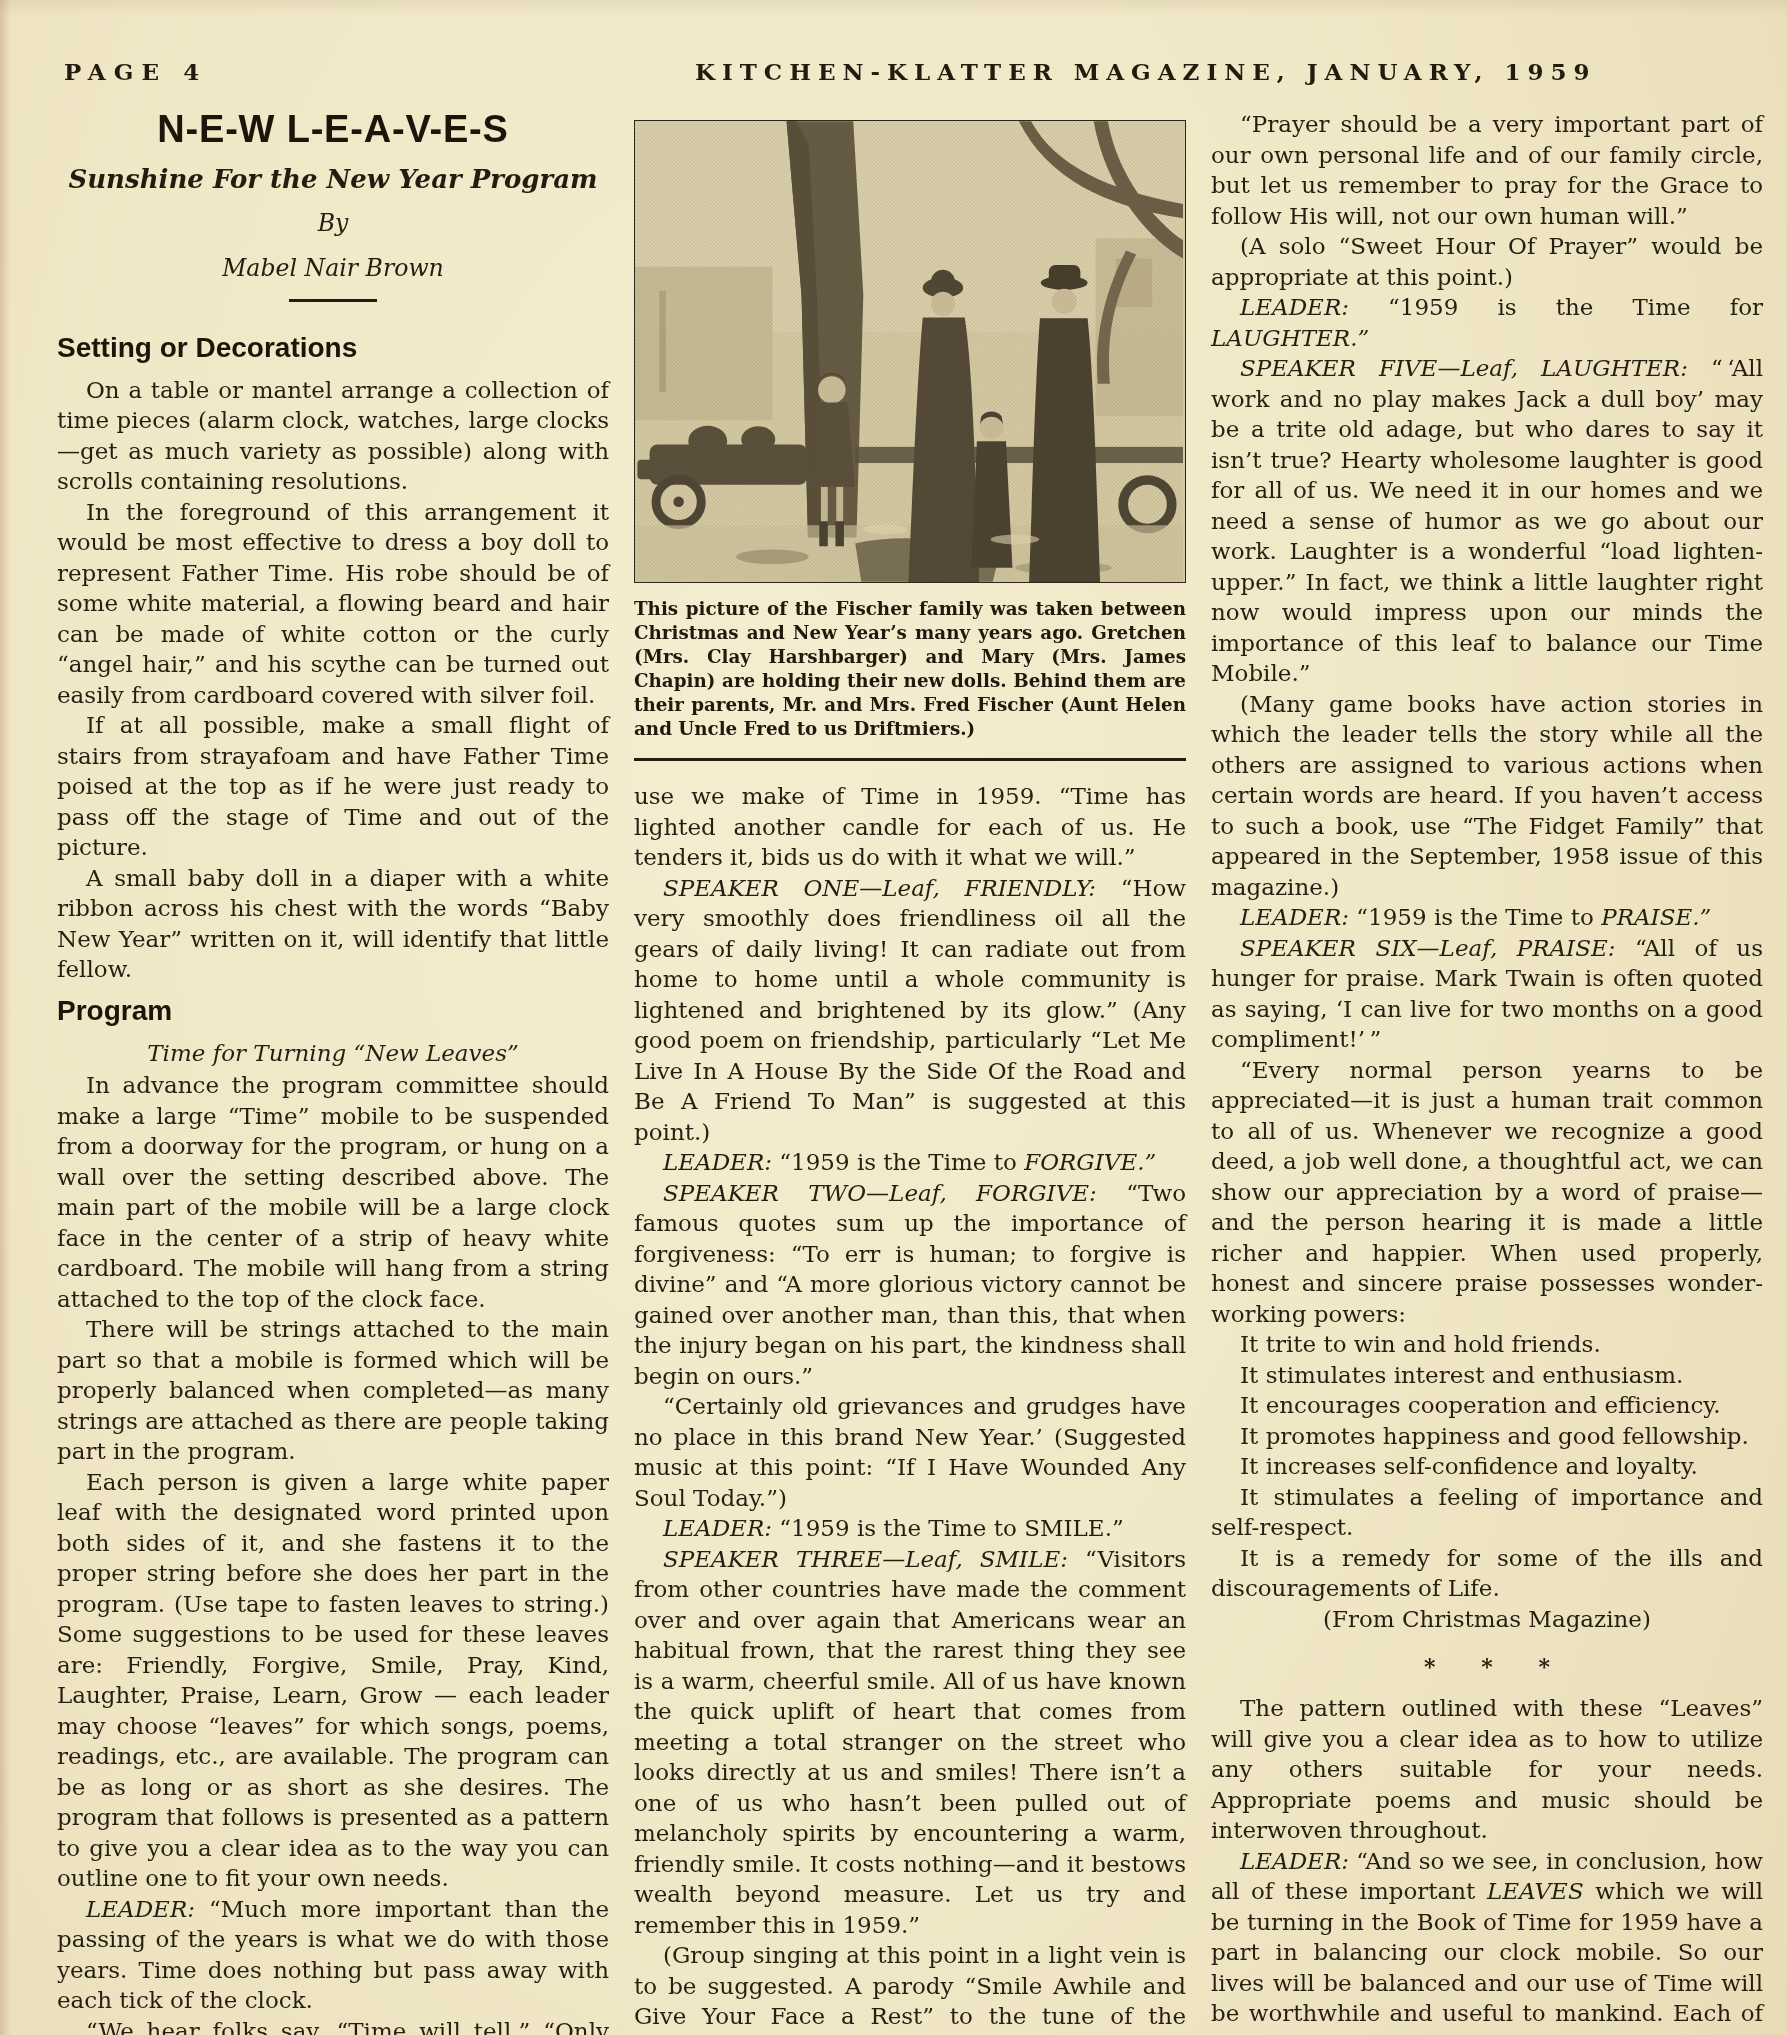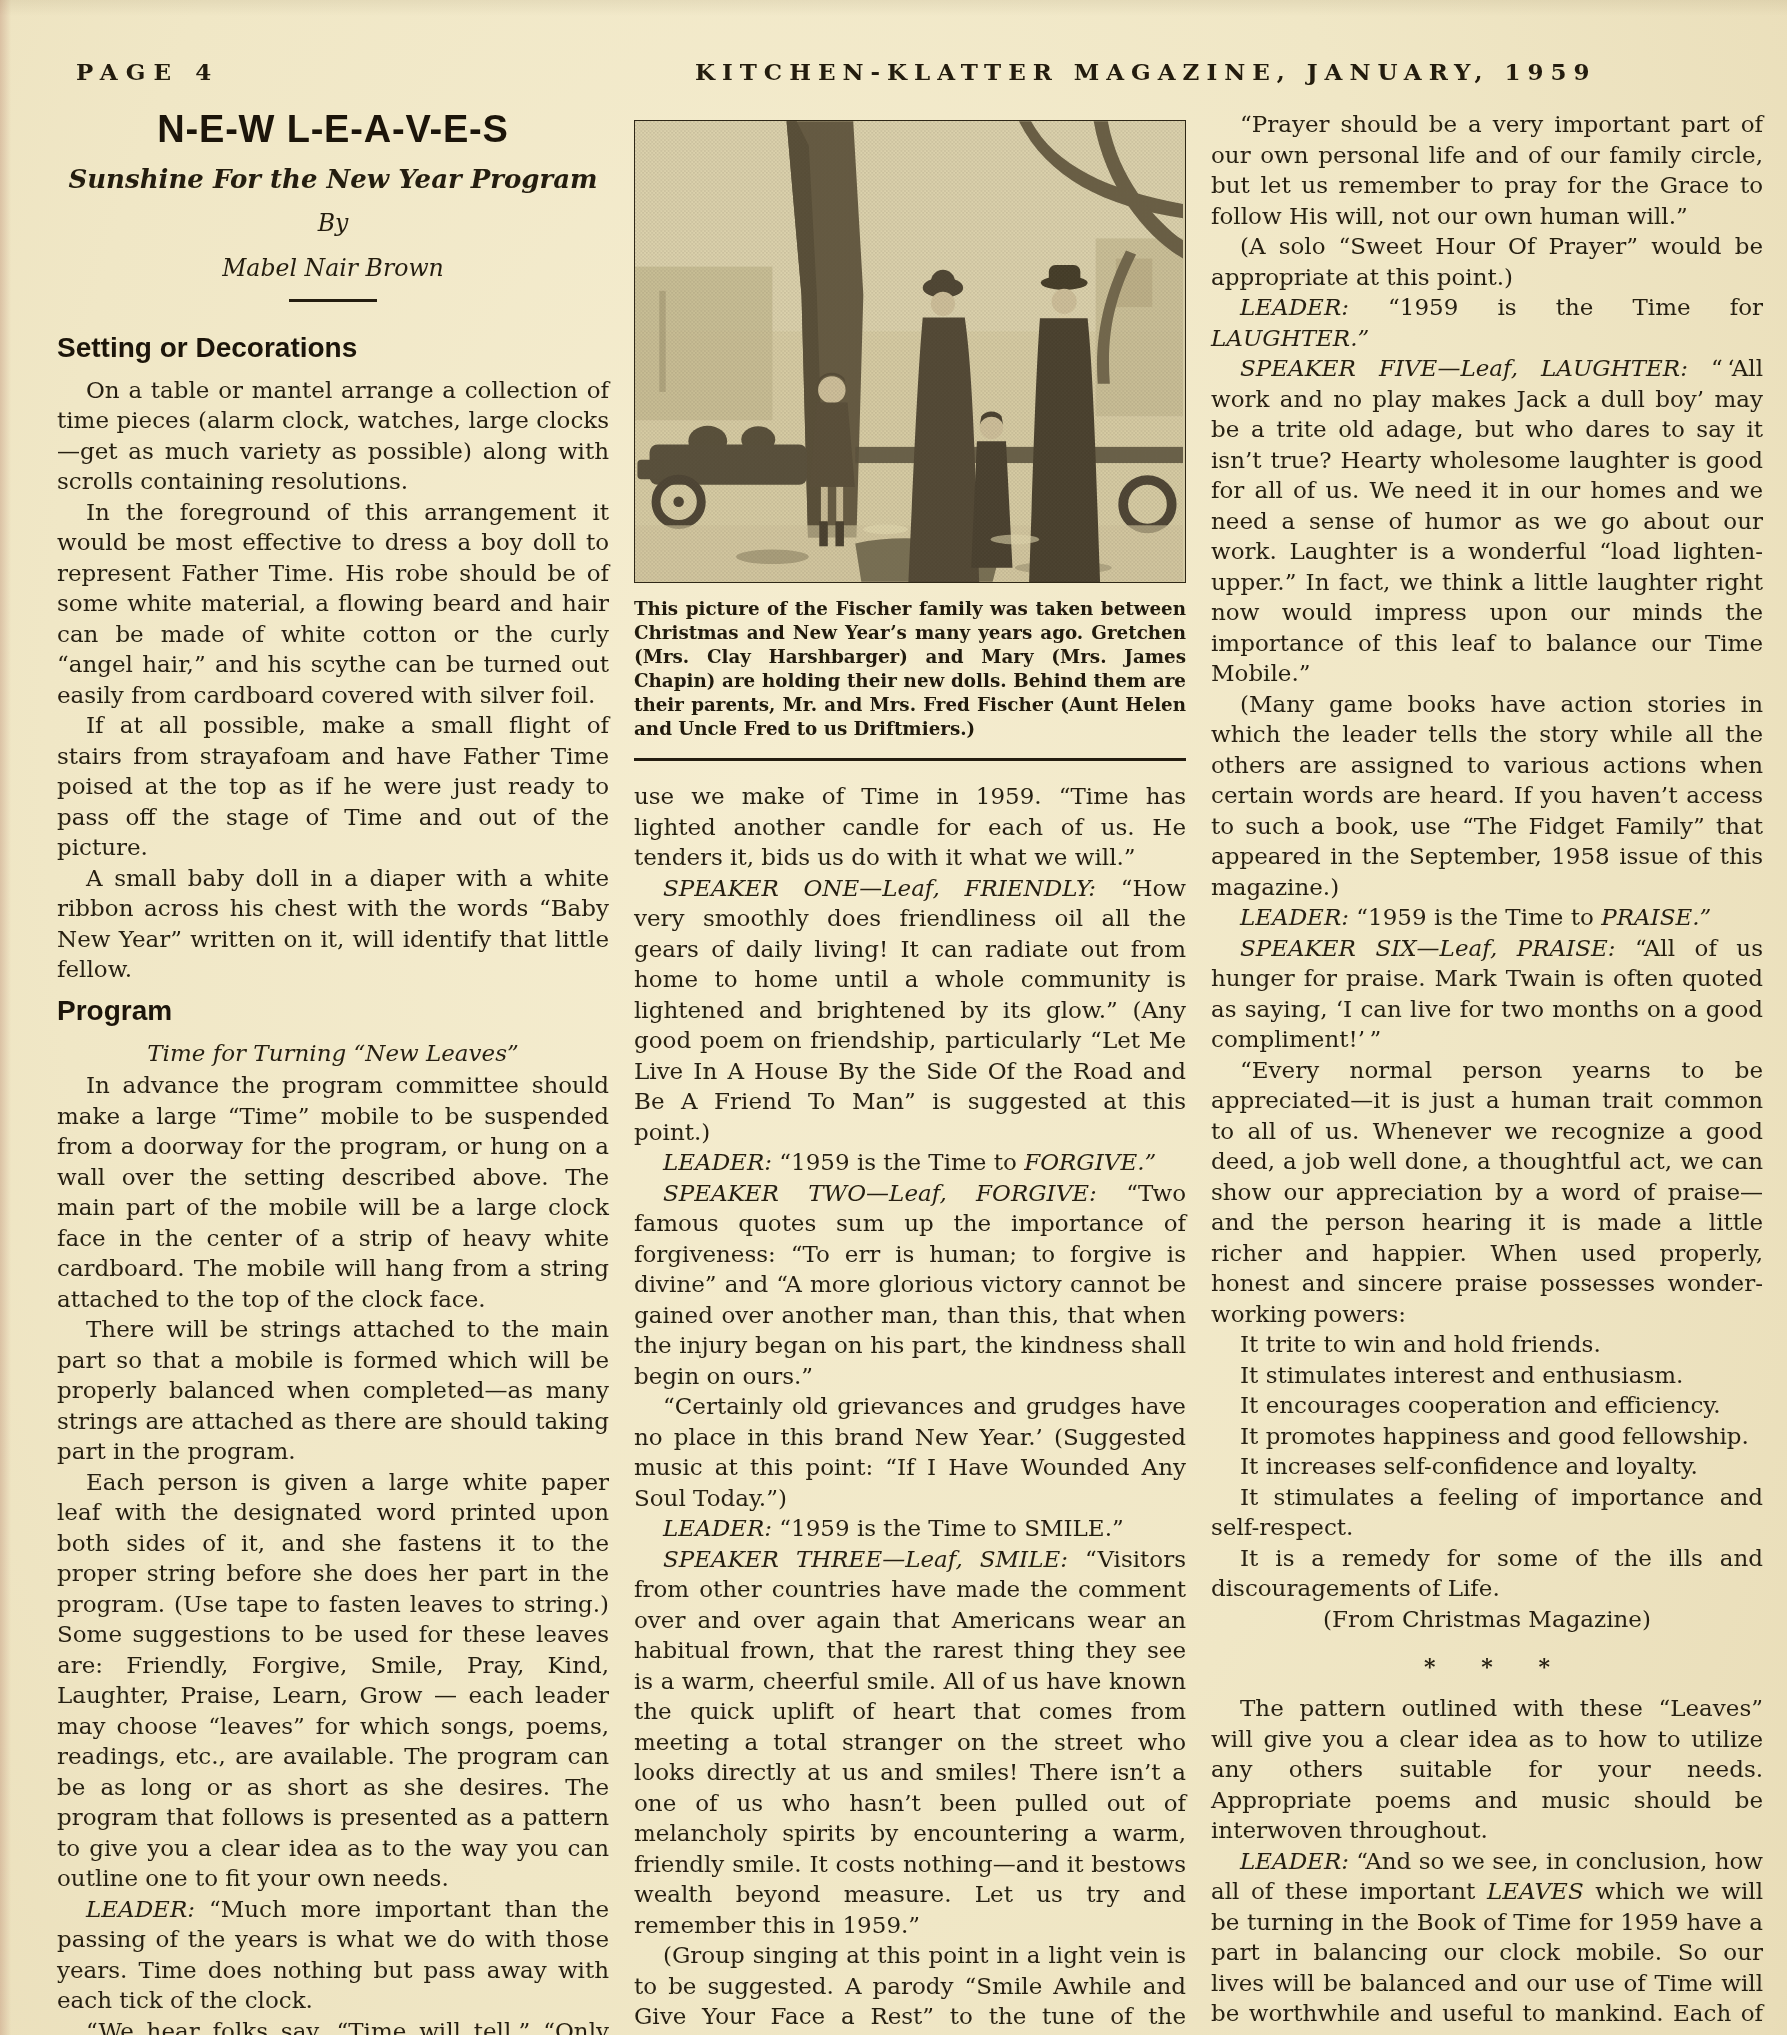--- a/index.html
+++ b/index.html
@@ -5,21 +5,21 @@
   html,body{margin:0;padding:0;background:#d8cfae;}
   .page{position:relative;width:1788px;height:2518px;overflow:hidden;
         background:radial-gradient(ellipse at 42% 30%, #f5edd0 0%, #f0e7c6 48%, #e9ddb8 86%, #e2d4ab 100%);
         font-family:"DejaVu Serif",serif;color:#261f11;}
   .page::before{content:"";position:absolute;left:0;top:0;bottom:0;width:10.6px;
         background:linear-gradient(to right, rgba(167,103,84,.28), rgba(167,103,84,0));pointer-events:none;}
   .page::after{content:"";position:absolute;left:0;right:0;top:0;height:16.3px;
         background:linear-gradient(to bottom, rgba(120,100,60,.10), rgba(120,100,60,0));pointer-events:none;}
 
   .header{position:absolute;top:60px;left:60px;right:24.4px;height:37px;}
-  .page-label{position:absolute;left:16px;top:0;font:700 23px/1 "DejaVu Serif",serif;letter-spacing:8.1px;color:#231c0e;}
+  .page-label{position:absolute;left:4px;top:0;font:700 23px/1 "DejaVu Serif",serif;letter-spacing:8.1px;color:#231c0e;}
   .mag-title{position:absolute;left:635px;top:0;font:700 23px/1 "DejaVu Serif",serif;letter-spacing:7px;white-space:nowrap;color:#231c0e;}
 
   .cols{position:absolute;left:57px;top:109px;width:1706px;display:flex;gap:25px;}
   .col{width:552px;flex:0 0 auto;}
 
   .blk{margin:0 0 0 0;}
   .title{font:700 38px/1.08 "Liberation Sans",sans-serif;letter-spacing:0.8px;text-align:center;color:#1c150a;margin-bottom:14px;}
   .subtitle{font:italic 600 26px/1.22 "DejaVu Serif",serif;text-align:center;margin-bottom:14.7px;color:#241d0f;}
   .byline{font:italic 23.6px/1.18 "DejaVu Serif",serif;text-align:center;margin-bottom:16.3px;color:#241d0f;}
   .rule-short{width:88px;height:3.3px;background:#241d10;margin:7.3px auto 30px;}
@@ -57,21 +57,21 @@
         <p class="blk byline">Mabel Nair Brown</p>
         <div class="blk rule-short"></div>
         <p class="blk heading">Setting or Decorations</p>
         <p class="blk para">On a table or mantel arrange a collection of time pieces (alarm clock, watches, large clocks—get as much variety as possible) along with scrolls containing resolutions.</p>
         <p class="blk para">In the foreground of this arrangement it would be most effective to dress a boy doll to represent Father Time. His robe should be of some white material, a flowing beard and hair can be made of white cotton or the curly “angel hair,” and his scythe can be turned out easily from cardboard covered with silver foil.</p>
         <p class="blk para">If at all possible, make a small flight of stairs from strayafoam and have Father Time poised at the top as if he were just ready to pass off the stage of Time and out of the picture.</p>
         <p class="blk para">A small baby doll in a diaper with a white ribbon across his chest with the words “Baby New Year” written on it, will identify that little fellow.</p>
         <p class="blk heading">Program</p>
         <p class="blk italic-line">Time for Turning “New Leaves”</p>
         <p class="blk para">In advance the program committee should make a large “Time” mobile to be suspended from a doorway for the program, or hung on a wall over the setting described above. The main part of the mobile will be a large clock face in the center of a strip of heavy white cardboard. The mobile will hang from a string attached to the top of the clock face.</p>
-        <p class="blk para">There will be strings attached to the main part so that a mobile is formed which will be properly balanced when completed—as many strings are attached as there are should taking part in the program.</p>
+        <p class="blk para">There will be strings attached to the main part so that a mobile is formed which will be properly balanced when completed—as many strings are attached as there are people taking part in the program.</p>
         <p class="blk para">Each person is given a large white paper leaf with the designated word printed upon both sides of it, and she fastens it to the proper string before she does her part in the program. (Use tape to fasten leaves to string.) Some suggestions to be used for these leaves are: Friendly, Forgive, Smile, Pray, Kind, Laughter, Praise, Learn, Grow — each leader may choose “leaves” for which songs, poems, readings, etc., are available. The program can be as long or as short as she desires. The program that follows is presented as a pattern to give you a clear idea as to the way you can outline one to fit your own needs.</p>
         <p class="blk para"><span class="it">LEADER:</span><span> “Much more important than the passing of the years is what we do with those years. Time does nothing but pass away with each tick of the clock.</span></p>
         <p class="blk para"><span>“We hear folks say, “Time will tell,” “Only Time can heal,” or “Time will show what that person is really made of.” But isn’t this foolish talk? Time will only come and go. Man must help himself—Time will not help him a bit. How we </span></p>
       </div>
 
     <div class="col">
       <figure class="photo">
         <div class="photo-frame">
           <svg viewBox="0 0 1356 1140" width="548" height="461" role="img">
             <defs>

